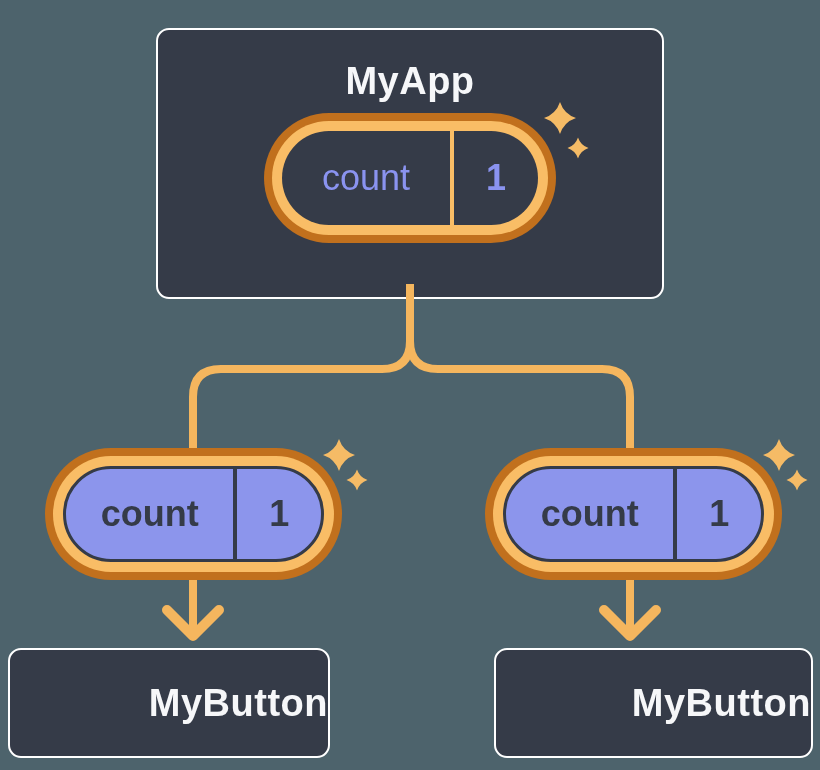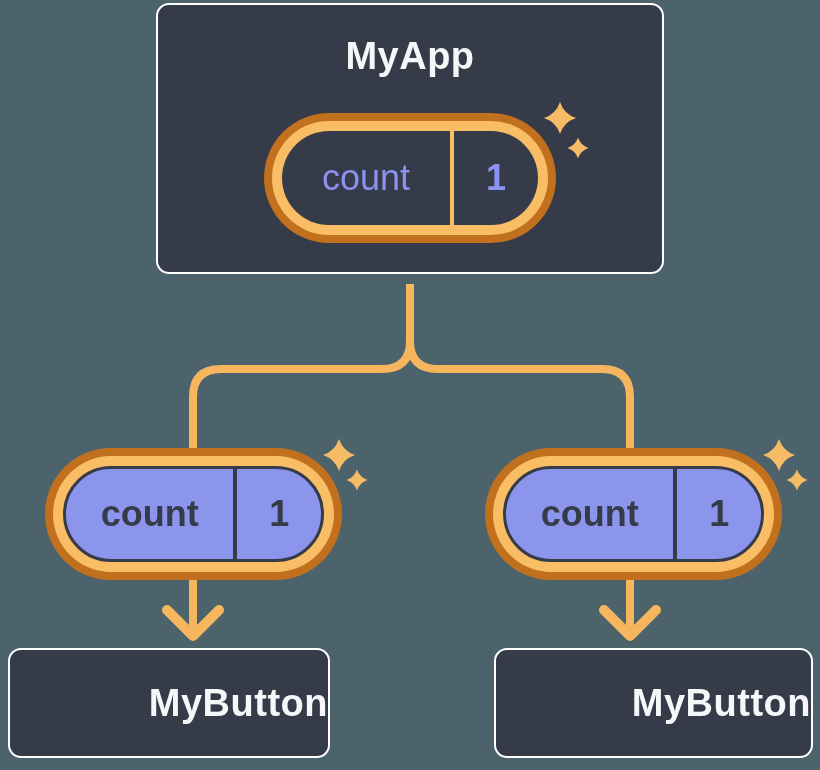--- a/index.html
+++ b/index.html
@@ -16,21 +16,21 @@
   .lines,.sparkles{position:absolute;left:0;top:0;pointer-events:none}
 
   
   .node{
     position:absolute;box-sizing:border-box;
     background:var(--node_fill,#353b48);
     border:2px solid var(--node_border,#ffffff);
     border-radius:13px;
     color:var(--node_text,#f6f7f9);
   }
-  .node-root{left:156px;top:3px;width:508px;height:271px}
+  .node-root{left:156px;top:28px;width:508px;height:271px}
   .node-title{font-size:38px;font-weight:600;text-align:center;letter-spacing:.5px}
   .node-root .node-title{margin-top:30px}
   .node-leaf{display:flex;align-items:center;justify-content:flex-end}
   .node-leaf-left{left:8px;top:648px;width:322px;height:110px}
   .node-leaf-right{left:494px;top:648px;width:319px;height:110px}
 
   
   .pill{
     position:absolute;box-sizing:border-box;
     background:var(--ring_outer,#c1701d);

